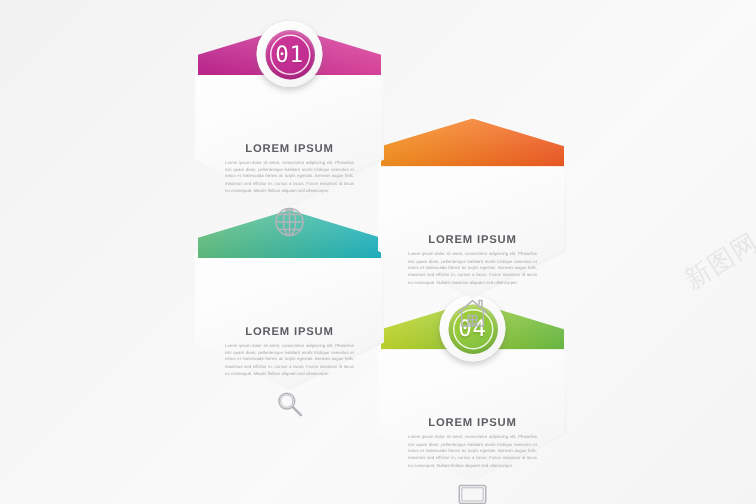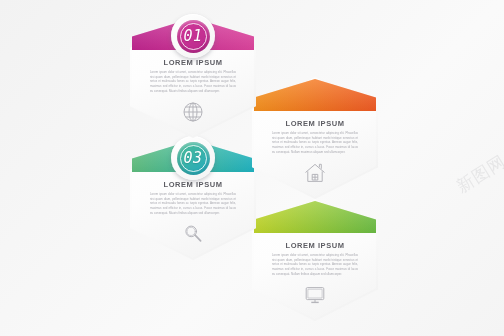--- a/index.html
+++ b/index.html
@@ -65,21 +65,20 @@
                inset 0 1px 1px rgba(255,255,255,.9);
     display:flex;align-items:center;justify-content:center;
     z-index:4;
   }
   .badge-disc{
     width:33px;height:33px;border-radius:50%;
     display:flex;align-items:center;justify-content:center;
     box-shadow:inset 0 -2px 4px rgba(0,0,0,.16),
                inset 0 2px 3px rgba(255,255,255,.35);
     position:relative;
-    font-style:italic;
   }
   .badge-disc::before{
     content:"";position:absolute;inset:3px;border-radius:50%;
     border:1px solid rgba(255,255,255,.85);
   }
   .badge-num{
     font-size:15px;line-height:1;color:#ffffff;
     font-family:"DejaVu Sans Mono","Liberation Mono",monospace;
     letter-spacing:.5px;font-weight:400;
     position:relative;z-index:2;
@@ -88,20 +87,21 @@
 
   
   .hex-content{
     position:absolute;left:0;right:0;top:42px;
     display:flex;flex-direction:column;align-items:center;
   }
   .hex-title{
     font-size:7.5px;letter-spacing:.55px;font-weight:700;
     color:#5d5d63;margin-bottom:3px;
     font-family:"Liberation Sans","DejaVu Sans",sans-serif;
+    margin-top:36px;
   }
   .hex-para{
     width:86px;
     font-size:2.9px;line-height:1.62;
     color:#a9a9b0;text-align:justify;
     font-family:"Liberation Sans","DejaVu Sans",sans-serif;
   }
   .hex-icon{
     margin-top:5px;width:26px;height:26px;
     display:flex;align-items:center;justify-content:center;
@@ -190,25 +190,20 @@
 
   <div class="hex" id="hex3">
     <div class="hex-body"></div>
 
     <div class="ribbon-wrap">
       <div class="ribbon" id="ribbon3" style="background: linear-gradient(100deg, rgb(99, 192, 124) 0%, rgb(31, 181, 196) 100%);">
         <div class="ribbon-shade"></div>
       </div>
     </div>
 
-    <div class="badge-outer">
-      <div class="badge-disc" id="disc3" style="background: linear-gradient(145deg, rgb(77, 187, 148) 0%, rgb(35, 169, 192) 100%);">
-        <span class="badge-num">03</span>
-      </div>
-    </div>
 
     <div class="hex-content">
       <div class="hex-title">LOREM IPSUM</div>
       <div class="hex-para">Lorem ipsum dolor sit amet, consectetur adipiscing elit. Phasellus nisi quam diam, pellentesque habitant morbi tristique senectus et netus et malesuada fames ac turpis egestas. Aenean augue felis, maximus sed efficitur in, cursus a lacus. Fusce maximus id lacus eu consequat. Mauris finibus aliquam sed ullamcorper.</div>
       <div class="hex-icon">
         <svg width="24" height="24" viewBox="0 0 24 24" fill="none" stroke="#b4b4ba" stroke-width="1" stroke-linecap="round">
           <circle cx="10.2" cy="9.4" r="5.3"></circle>
           <circle cx="10.2" cy="9.4" r="4.1" stroke-width="0.6"></circle>
           <line x1="14.1" y1="13.2" x2="19.6" y2="18.8" stroke-width="1.7"></line>
         </svg>
@@ -218,20 +213,25 @@
 
   <div class="hex" id="hex4">
     <div class="hex-body"></div>
 
     <div class="ribbon-wrap">
       <div class="ribbon" id="ribbon4" style="background: linear-gradient(100deg, rgb(198, 217, 43) 0%, rgb(108, 190, 69) 100%);">
         <div class="ribbon-shade"></div>
       </div>
     </div>
 
+    <div class="badge-outer">
+      <div class="badge-disc" id="disc4" style="background: linear-gradient(145deg, rgb(169, 207, 56) 0%, rgb(124, 192, 67) 100%);">
+        <span class="badge-num">04</span>
+      </div>
+    </div>
 
     <div class="hex-content">
       <div class="hex-title">LOREM IPSUM</div>
       <div class="hex-para">Lorem ipsum dolor sit amet, consectetur adipiscing elit. Phasellus nisi quam diam, pellentesque habitant morbi tristique senectus et netus et malesuada fames ac turpis egestas. Aenean augue felis, maximus sed efficitur in, cursus a lacus. Fusce maximus id lacus eu consequat. Nullam finibus aliquam sed ullamcorper.</div>
       <div class="hex-icon">
         <svg width="24" height="24" viewBox="0 0 24 24" fill="none" stroke="#b4b4ba" stroke-width="1" stroke-linejoin="round">
           <rect x="3.2" y="4.6" width="17.6" height="12" rx="1.2"></rect>
           <rect x="4.9" y="6.2" width="14.2" height="8.8" stroke-width="0.6"></rect>
           <line x1="12" y1="16.6" x2="12" y2="19.1"></line>
           <line x1="8.3" y1="19.4" x2="15.7" y2="19.4" stroke-width="1.4"></line>

